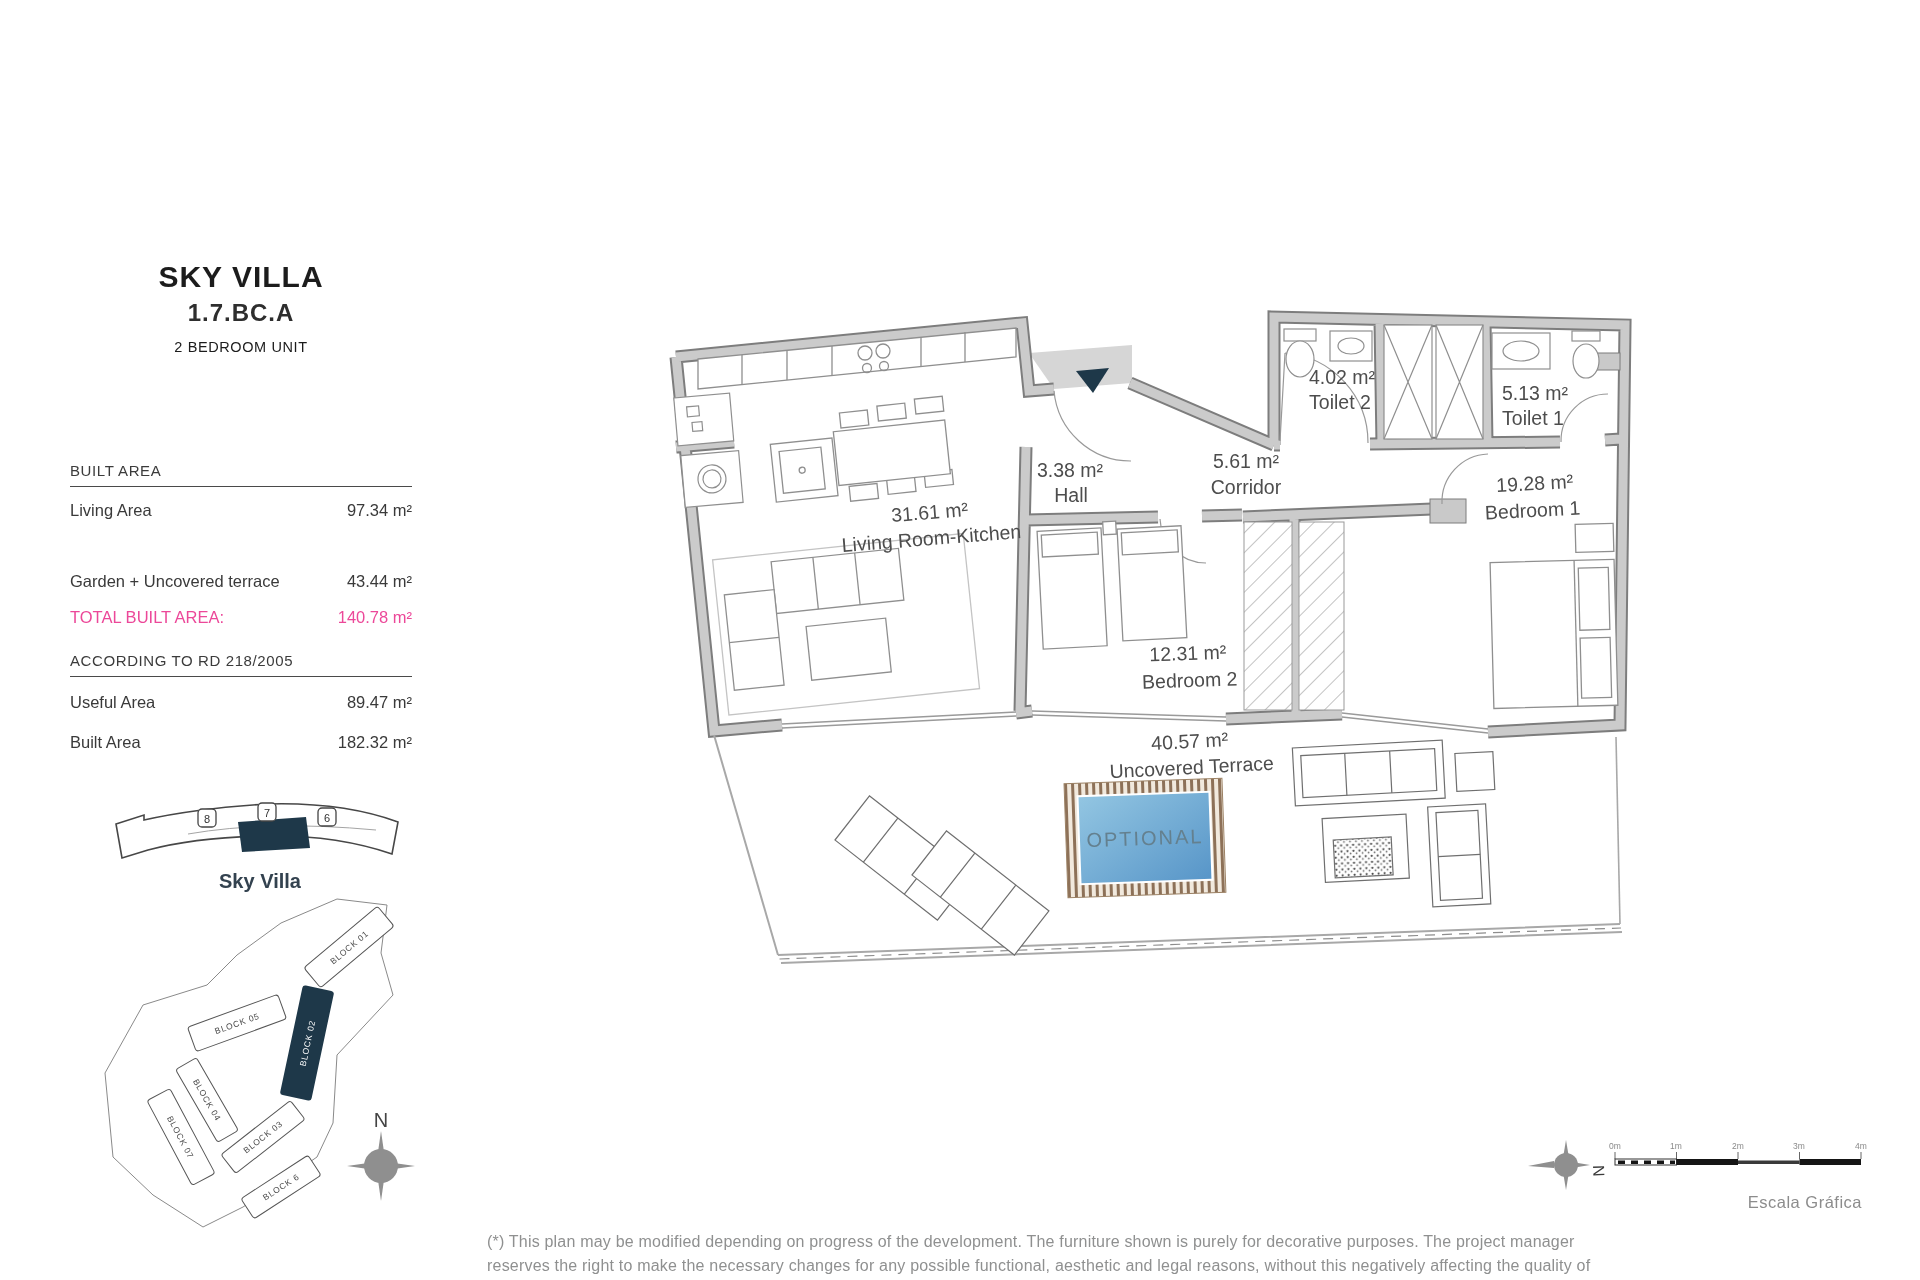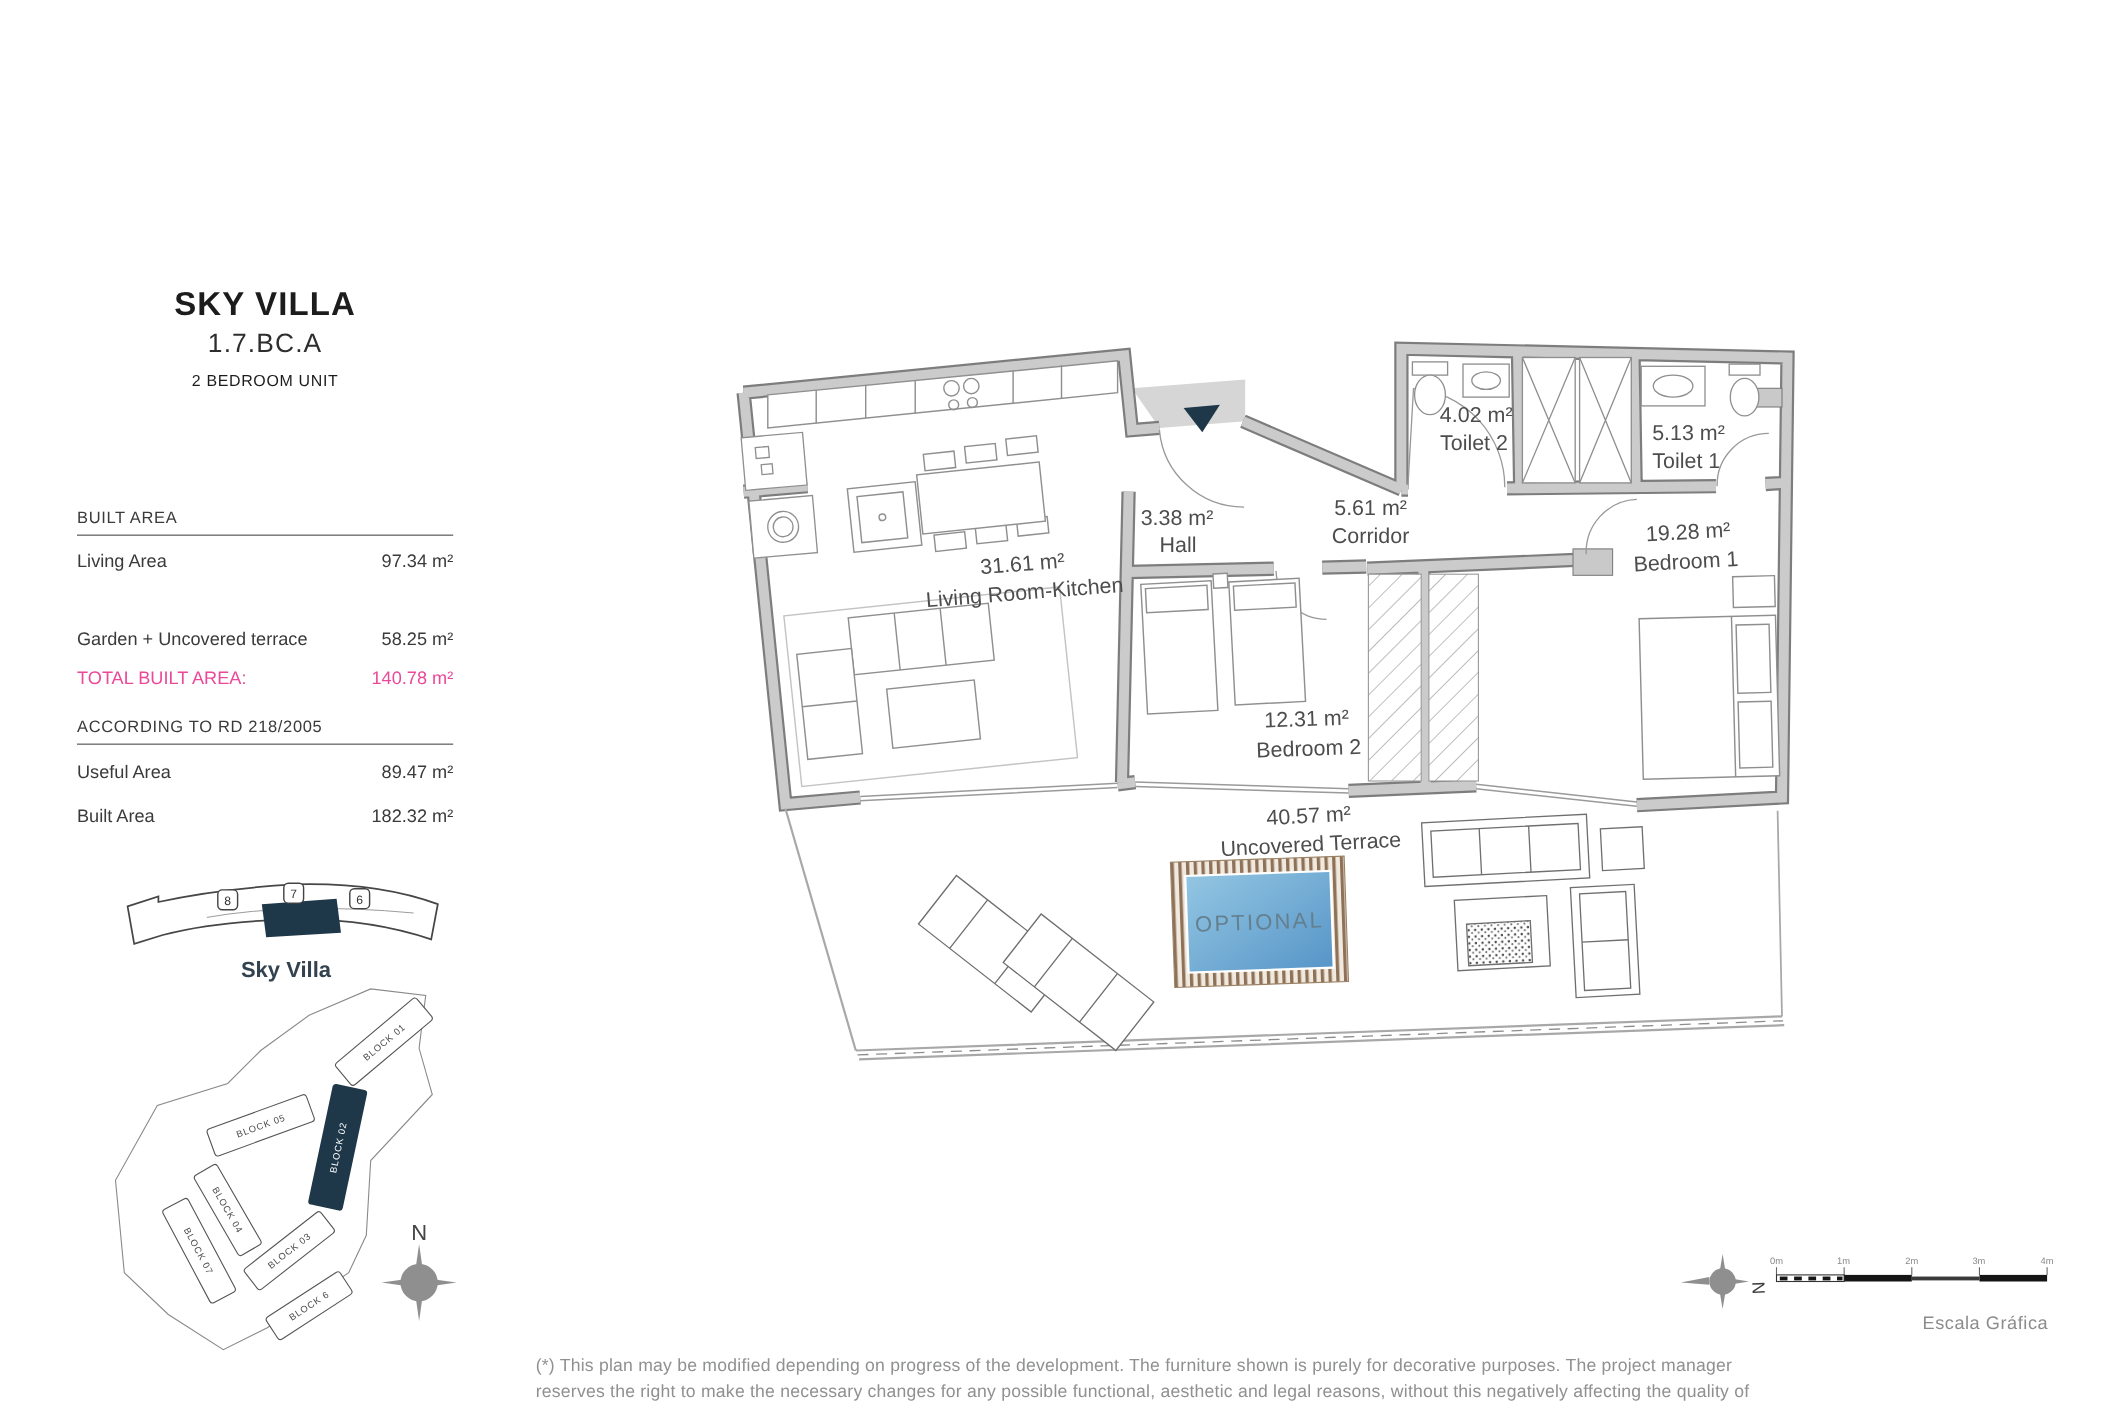--- a/index.html
+++ b/index.html
@@ -3,21 +3,21 @@
 <meta charset="utf-8">
 <style>
   html,body{margin:0;padding:0;background:#ffffff;}
   .canvas{position:relative;width:1920px;height:1280px;background:#fff;overflow:hidden;
           font-family:"Liberation Sans",sans-serif;color:#3a3a3a;}
   .abs{position:absolute;}
   
   .title-block{left:70px;top:260px;width:342px;text-align:center;}
   .tb-title{font-size:30px;font-weight:bold;letter-spacing:1px;color:#1c1c1c;}
   .tb-code{font-size:28px;font-weight:300;letter-spacing:1px;color:#2e2e2e;margin-top:3px;}
-  .tb-ref{font-size:24px;font-weight:400;letter-spacing:1px;color:#2e2e2e;margin-top:5px;}
+  .tb-ref{font-size:24px;font-weight:700;letter-spacing:1px;color:#2e2e2e;margin-top:5px;}
   .tb-type{font-size:14.5px;font-weight:normal;letter-spacing:.6px;color:#1c1c1c;margin-top:12px;}
   .area-table{left:70px;width:342px;font-size:16.5px;}
   .at-head{font-size:15px;letter-spacing:.6px;color:#3b3b3b;padding-bottom:7px;
            border-bottom:1.6px solid #4a4a4a;}
   .at-row{display:flex;justify-content:space-between;}
   .at-row .v{text-align:center;}
   .bold{font-weight:normal;color:#ec4899;}
   .mt14{margin-top:14px}.mt52{margin-top:52px}.mt17{margin-top:17px}.mt16{margin-top:16px}.mt21{margin-top:21px}
   
   text{font-family:"Liberation Sans",sans-serif;}
@@ -40,21 +40,21 @@
   </div>
 
   <div class="abs area-table" style="top:462px">
     <div class="at-head">BUILT AREA</div>
     <div class="at-row mt14">
       <span>Living Area</span>
       <span class="v">97.34 m²</span>
     </div>
     <div class="at-row mt52">
       <span>Garden + Uncovered terrace</span>
-      <span class="v">58.25 m²</span>
+      <span class="v">43.44 m²</span>
     </div>
     <div class="at-row mt17">
       <span class="bold">TOTAL BUILT AREA:</span>
       <span class="v bold">140.78 m²</span>
     </div>
   </div>
 
   <div class="abs area-table" style="top:652px">
     <div class="at-head">ACCORDING TO RD 218/2005</div>
     <div class="at-row mt16">

